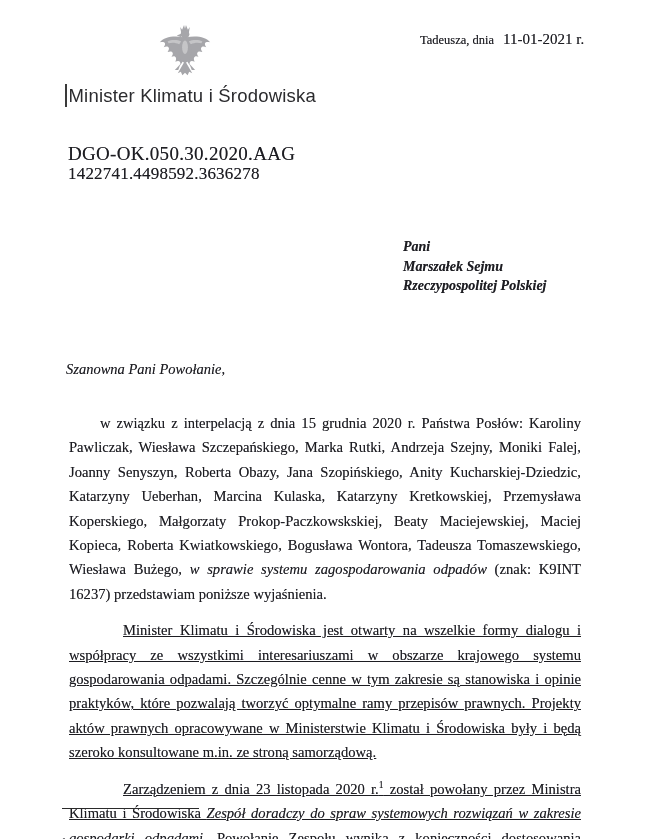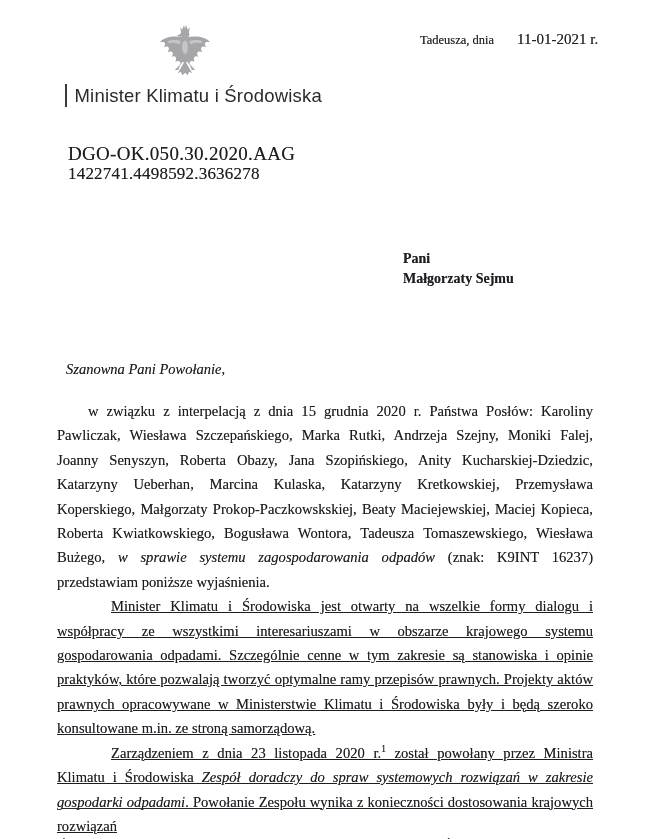--- a/index.html
+++ b/index.html
@@ -13,33 +13,33 @@
     color: #1d1d22;
   }
   .scan-text { text-shadow: 0 0 0.5px rgba(25,25,35,0.55); }
 
   .date-line {
     position: absolute;
     left: 420px; top: 31px;
     font-size: 12.5px;
     white-space: nowrap;
   }
-  .date-line .date-value { font-size: 15px; margin-left: 23px; }
+  .date-line .date-value { font-size: 15px; margin-left: 9px; }
 
   .emblem {
     position: absolute;
     left: 156px; top: 21px;
     width: 58px; height: 64px;
   }
   .emblem svg { width: 100%; height: 100%; filter: blur(0.3px); }
 
   .title-row {
     position: absolute;
     left: 65px; top: 84px;
-    display: flex; align-items: flex-end; gap: 6px;
+    display: flex; align-items: flex-end;
   }
   .cursor-bar {
     display: inline-block;
     width: 1.5px; height: 23px;
     background: #3a3a3a;
     margin-right: 2px;
   }
   .sender-title {
     margin: 0;
     font-family: "Liberation Sans", sans-serif;
@@ -59,43 +59,44 @@
   .docid {
     position: absolute;
     left: 68px; top: 164px;
     font-size: 17px;
     letter-spacing: 0.2px;
     text-align: right;
   }
 
   .recipient {
     position: absolute;
-    left: 403px; top: 249px;
+    left: 403px; top: 237px;
     font-size: 14px;
     font-weight: bold;
     line-height: 19.5px;
     white-space: nowrap;
+    font-style: italic;
   }
 
   .salutation {
     position: absolute;
     left: 66px; top: 361px;
     font-style: italic;
     font-size: 14.5px;
   }
 
   .letter-body {
     position: absolute;
     left: 57px; top: 399px;
     width: 536px;
     font-size: 14.6px;
     line-height: 24.4px;
     text-align: justify;
   }
-  .letter-body p { margin: 0; }
+  .letter-body p { margin: 12px; }
   .letter-body p.indent    { text-indent: 54px; text-decoration: underline; }
   .letter-body p.indent-sm { text-indent: 31px; }
   .letter-body .em { font-style: italic; }
   .letter-body sup { font-size: 9.5px; line-height: 0; }
 
   .fn-rule {
     position: absolute;
     left: 62px; top: 808px;
     width: 137px; height: 1.4px;
     background: #2a2a2a;
@@ -143,21 +144,22 @@
   <div class="title-row">
     <span class="cursor-bar"></span>
     <h1 class="sender-title">Minister Klimatu i Środowiska</h1>
   </div>
 
   <div class="ref scan-text">DGO-OK.050.30.2020.AAG</div>
   <div class="docid scan-text">1422741.4498592.3636278</div>
 
   <div class="recipient scan-text">
     <div>Pani</div>
-    <div>Małgorzaty Sejmu</div>
+    <div>Marszałek Sejmu</div>
+    <div>Rzeczypospolitej Polskiej</div>
   </div>
 
   <div class="salutation scan-text">Szanowna Pani Powołanie,</div>
 
   <div class="letter-body scan-text" id="body-paragraphs">
       <p class="indent-sm"><span>w związku z interpelacją z dnia 15 grudnia 2020 r. Państwa Posłów: Karoliny Pawliczak, Wiesława Szczepańskiego, Marka Rutki, Andrzeja Szejny, Moniki Falej, Joanny Senyszyn, Roberta Obazy, Jana Szopińskiego, Anity Kucharskiej-Dziedzic, Katarzyny Ueberhan, Marcina Kulaska, Katarzyny Kretkowskiej, Przemysława Koperskiego, Małgorzaty Prokop-Paczkowskskiej, Beaty Maciejewskiej, Maciej Kopieca, Roberta Kwiatkowskiego, Bogusława Wontora, Tadeusza Tomaszewskiego, Wiesława Bużego, </span><span class="em">w sprawie systemu zagospodarowania odpadów</span><span> (znak: K9INT 16237) przedstawiam poniższe wyjaśnienia.</span></p>
       <p class="indent"><span>Minister Klimatu i Środowiska jest otwarty na wszelkie formy dialogu i współpracy ze wszystkimi interesariuszami w obszarze krajowego systemu gospodarowania odpadami. Szczególnie cenne w tym zakresie są stanowiska i opinie praktyków, które pozwalają tworzyć optymalne ramy przepisów prawnych. Projekty aktów prawnych opracowywane w Ministerstwie Klimatu i Środowiska były i będą szeroko konsultowane m.in. ze stroną samorządową.</span></p>
       <p class="indent"><span>Zarządzeniem z dnia 23 listopada 2020 r.</span><sup>1</sup><span> został powołany przez Ministra Klimatu i Środowiska </span><span class="em">Zespół doradczy do spraw systemowych rozwiązań w zakresie gospodarki odpadami</span><span>. Powołanie Zespołu wynika z konieczności dostosowania krajowych rozwiązań</span></p>
     </div>
 

